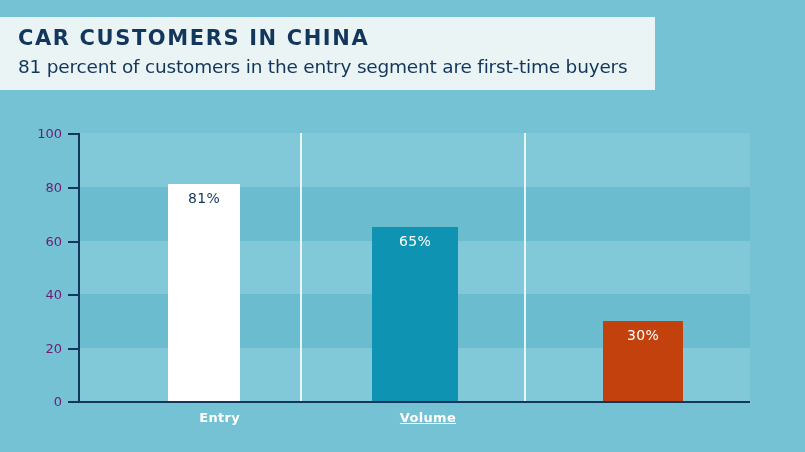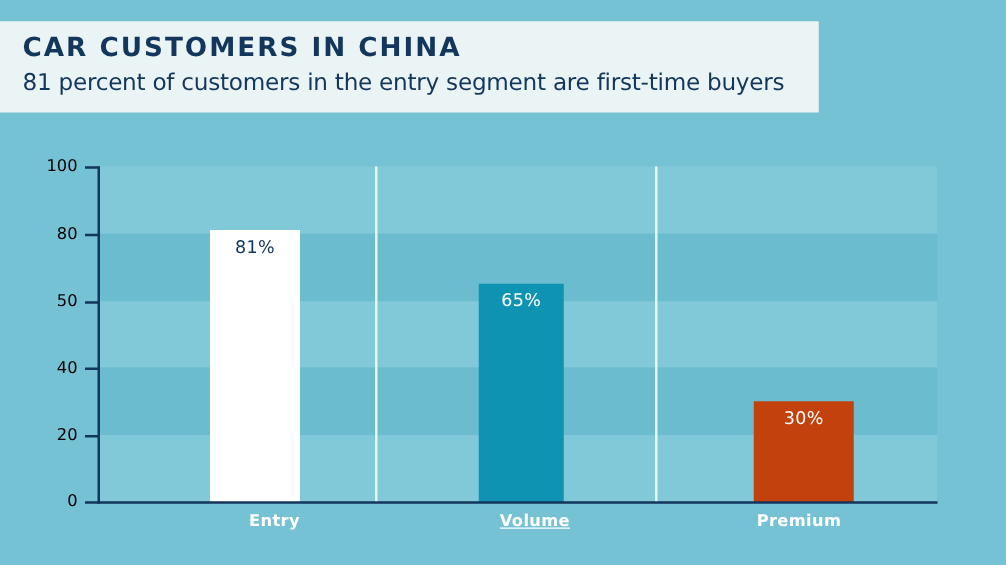--- a/index.html
+++ b/index.html
@@ -125,21 +125,21 @@
     width: 11px;
     height: 2px;
     background: #13365c;
   }
   .ytick-label {
     position: absolute;
     right: 745px; 
     text-align: right;
     font-family: "DejaVu Sans", sans-serif;
     font-size: 13px;
-    color: #000000;
+    color: #701a75;
     white-space: nowrap;
   }
   .xtick-label {
     position: absolute;
     top: 410px;
     text-align: right;
     font-family: "DejaVu Sans", sans-serif;
     font-size: 13px;
     font-weight: bold;
     color: #ffffff;
@@ -166,44 +166,43 @@
       <div class="band dark" style="top:161.4px;height:53.8px;"></div>
       <div class="band light" style="top:215.2px;height:53.8px;"></div>
 
       <div class="sep-line" style="left:222px;"></div>
       <div class="sep-line" style="left:446px;"></div>
 
       <div class="bar" style="left:90px;width:72px;height:217.9px;background:#ffffff;">
         <div class="bar-label" style="color:#13365c;">81%</div>
       </div>
 
-      <div class="bar" style="left:305px;width:68px;height:174.9px;background:#0f93b2;">
+      <div class="bar" style="left:294px;width:86px;height:174.9px;background:#0f93b2;">
         <div class="bar-label" style="color:#ffffff;">65%</div>
       </div>
 
       <div class="bar" style="left:525px;width:80px;height:80.7px;background:#c2410c;">
         <div class="bar-label" style="color:#ffffff;">30%</div>
       </div>
     </div>
 
     <div class="axis-y-line"></div>
     <div class="axis-x-line"></div>
 
     <div class="tick" style="top:133px;"></div>
     <div class="tick" style="top:186.8px;"></div>
     <div class="tick" style="top:240.6px;"></div>
     <div class="tick" style="top:294.4px;"></div>
     <div class="tick" style="top:348.2px;"></div>
     <div class="tick" style="top:401px;"></div>
 
     <div class="ytick-label" style="left:28px;width:34px;top:126px;">100</div>
     <div class="ytick-label" style="left:28px;width:34px;top:179.8px;">80</div>
-    <div class="ytick-label" style="left:28px;width:34px;top:233.6px;">50</div>
+    <div class="ytick-label" style="left:28px;width:34px;top:233.6px;">60</div>
     <div class="ytick-label" style="left:28px;width:34px;top:287.4px;">40</div>
     <div class="ytick-label" style="left:28px;width:34px;top:341.2px;">20</div>
     <div class="ytick-label" style="left:28px;width:34px;top:394px;">0</div>
 
     <div class="xtick-label" style="left:118px;width:122px;">Entry</div>
     <div class="xtick-label" style="left:334px;width:122px;text-decoration:underline;">Volume</div>
-    <div class="xtick-label" style="left:551px;width:122px;">Premium</div>
 
   </div>
 </div>
 
 </body></html>

